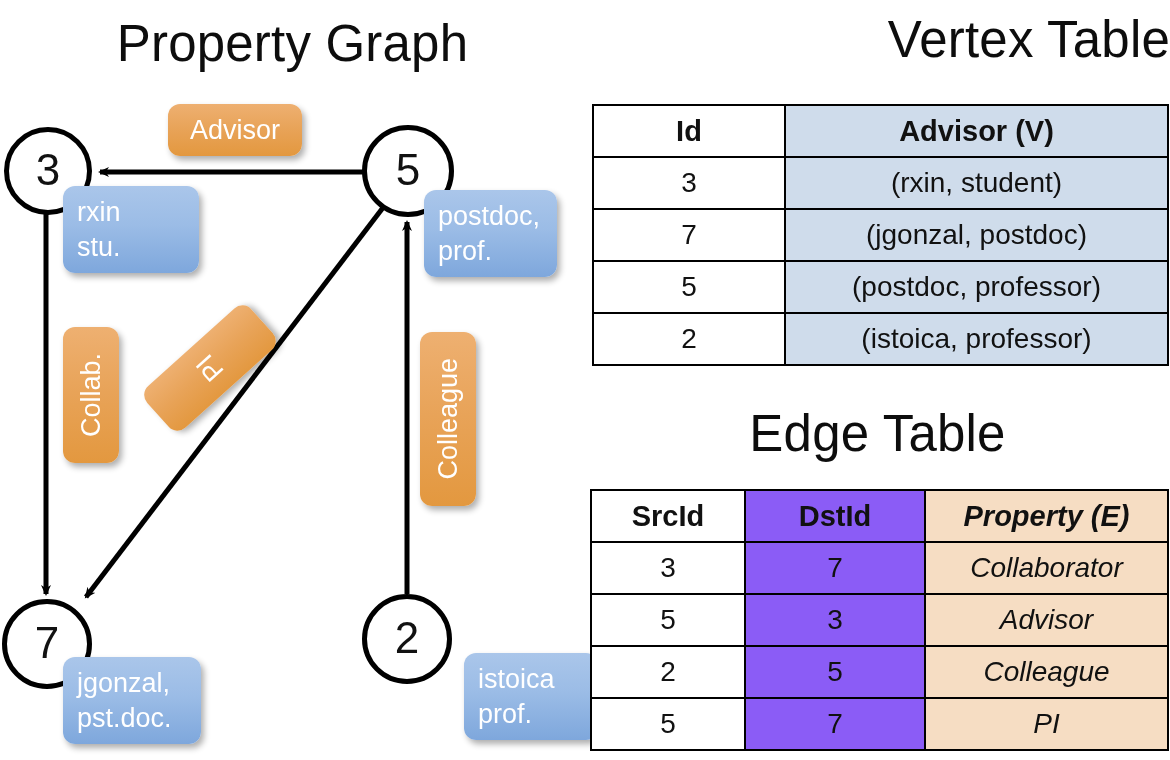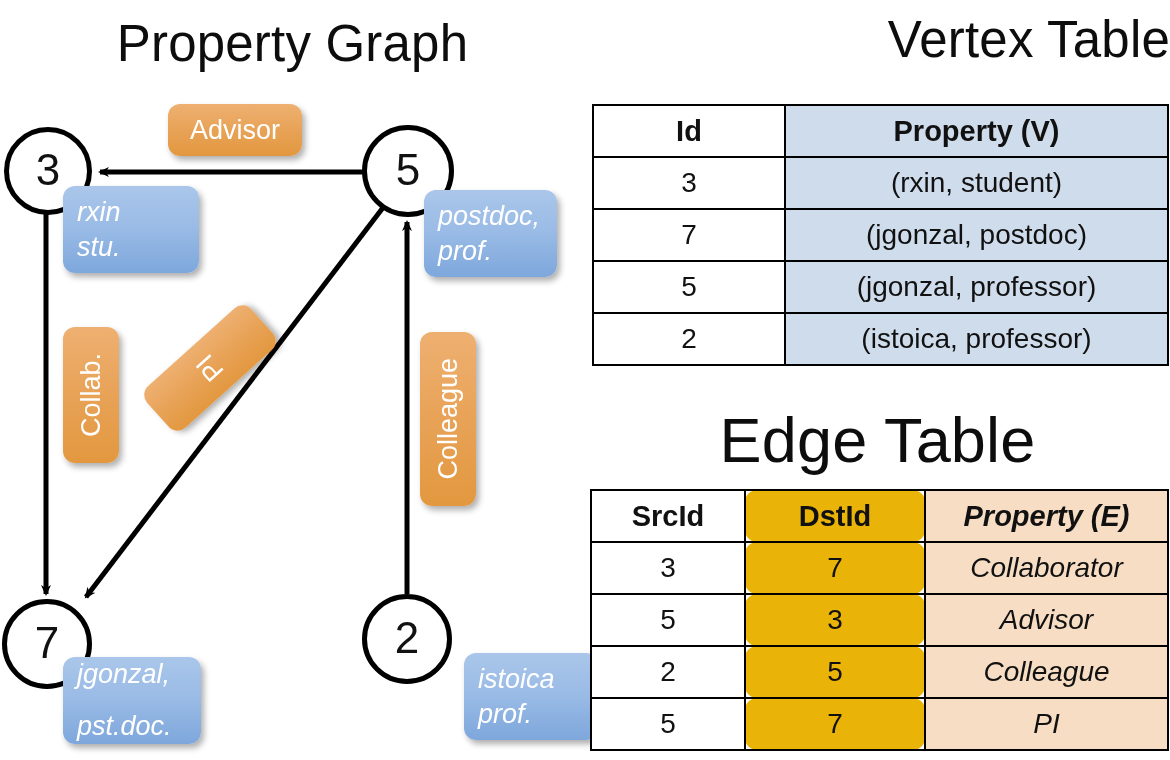--- a/index.html
+++ b/index.html
@@ -3,57 +3,57 @@
 <meta charset="utf-8">
 <style>
   html,body{margin:0;padding:0;background:#ffffff;}
   body{width:1170px;height:760px;position:relative;overflow:hidden;
        font-family:"Liberation Sans",sans-serif;color:#000;}
 
   .title{position:absolute;font-weight:300;letter-spacing:.2px;
          color:#0d0d0d;white-space:nowrap;}
   #pg-title{left:0;top:14px;width:585px;text-align:center;font-size:51px;}
   #vt-title{left:585px;top:10px;width:585px;text-align:right;font-size:51px;}
-  #et-title{left:585px;top:404px;width:585px;text-align:center;font-size:63px;}
+  #et-title{left:585px;top:404px;width:585px;text-align:center;font-size:51px;}
 
   
   #graph{position:absolute;left:0;top:0;width:585px;height:699px;}
   #graph svg{position:absolute;left:0;top:0;}
 
   .node{position:absolute;border:5px solid #000;border-radius:50%;
         background:#fff;box-sizing:border-box;display:flex;
         align-items:center;justify-content:center;}
   .node span{font-size:44px;font-weight:300;line-height:1;color:#111;
              transform:translateY(-1px);}
 
   .pbox{position:absolute;box-sizing:border-box;border-radius:12px;
         color:#fff;display:flex;flex-direction:column;justify-content:center;
         box-shadow:3px 4px 6px rgba(0,0,0,.32);}
   .blue{background:linear-gradient(180deg,#aac6ea 0%,#9bbce6 45%,#7ea7dc 100%);
-        padding:0 14px;font-size:27px;font-weight:300;line-height:1.28;font-style:italic;}
+        padding:0 14px;font-size:27px;font-weight:300;line-height:1.28;}
   .orange{background:linear-gradient(180deg,#eeb071 0%,#e8a358 48%,#e3983f 100%);
           font-size:27px;font-weight:300;}
   .orange.horiz{align-items:center;justify-content:center;}
   .orange.vert{align-items:center;justify-content:center;}
   .orange.vert .vtxt{writing-mode:vertical-rl;text-orientation:mixed;
                      transform:rotate(180deg) ;}
   .orange.diag{align-items:center;justify-content:center;}
 
   
   table{position:absolute;border-collapse:collapse;table-layout:fixed;}
   table td,table th{border:2px solid #000;text-align:center;font-weight:normal;
                     font-size:28px;color:#111;padding:0;margin-top:36px;}
   .hdr{font-weight:bold;font-size:29px;}
   .vt{left:592px;top:104px;width:577px;}
   .vt .c1{width:190px;background:#fff;}
   .vt .c2{background:#cfdceb;}
   .vt tr{height:52px;}
   .et{left:590px;top:489px;width:579px;}
   .et .e1{width:152px;background:#fff;}
-  .et .e2{width:178px;background:#eab308;border-radius:12px;}
+  .et .e2{width:178px;background:#8b5cf6;}
   .et .e3{background:#f6ddc3;font-style:italic;}
   .et tr{height:52px;}
 </style>
 </head>
 <body>
 
 <div id="graph">
 
   <div class="title" id="pg-title">Property Graph</div>
 
@@ -87,21 +87,21 @@
   </div>
 
   <div class="pbox blue" style="left:63px;top:186px;width:136px;height:87px;">
     <div>rxin</div>
     <div>stu.</div>
   </div>
   <div class="pbox blue" style="left:424px;top:190px;width:133px;height:87px;">
     <div>postdoc,</div>
     <div>prof.</div>
   </div>
-  <div class="pbox blue" style="left:63px;top:657px;width:138px;height:87px;justify-content:space-between;">
+  <div class="pbox blue" style="left:63px;top:657px;width:138px;height:87px;">
     <div>jgonzal,</div>
     <div>pst.doc.</div>
   </div>
   <div class="pbox blue" style="left:423px;top:653px;width:134px;height:87px;margin-left:41px;">
     <div>istoica</div>
     <div>prof.</div>
   </div>
 
   <div class="pbox orange horiz" style="left:168px;top:104px;width:134px;height:52px;">
     <div>Advisor</div>
@@ -119,33 +119,33 @@
     <div class="vtxt">Colleague</div>
   </div>
 </div>
 
 <div class="title" id="vt-title">Vertex Table</div>
 
 <table class="vt">
   <tbody>
       <tr>
     <th class="c1 hdr">Id</th>
-    <th class="c2 hdr">Property (V)</th>
+    <th class="c2 hdr">Advisor (V)</th>
   </tr>
   <tr>
     <td class="c1">3</td>
     <td class="c2">(rxin, student)</td>
   </tr>
   <tr>
     <td class="c1">7</td>
     <td class="c2">(jgonzal, postdoc)</td>
   </tr>
   <tr>
     <td class="c1">5</td>
-    <td class="c2">(jgonzal, professor)</td>
+    <td class="c2">(postdoc, professor)</td>
   </tr>
   <tr>
     <td class="c1">2</td>
     <td class="c2">(istoica, professor)</td>
   </tr>
 </tbody>
   </table>
 
 <div class="title" id="et-title">Edge Table</div>
 

